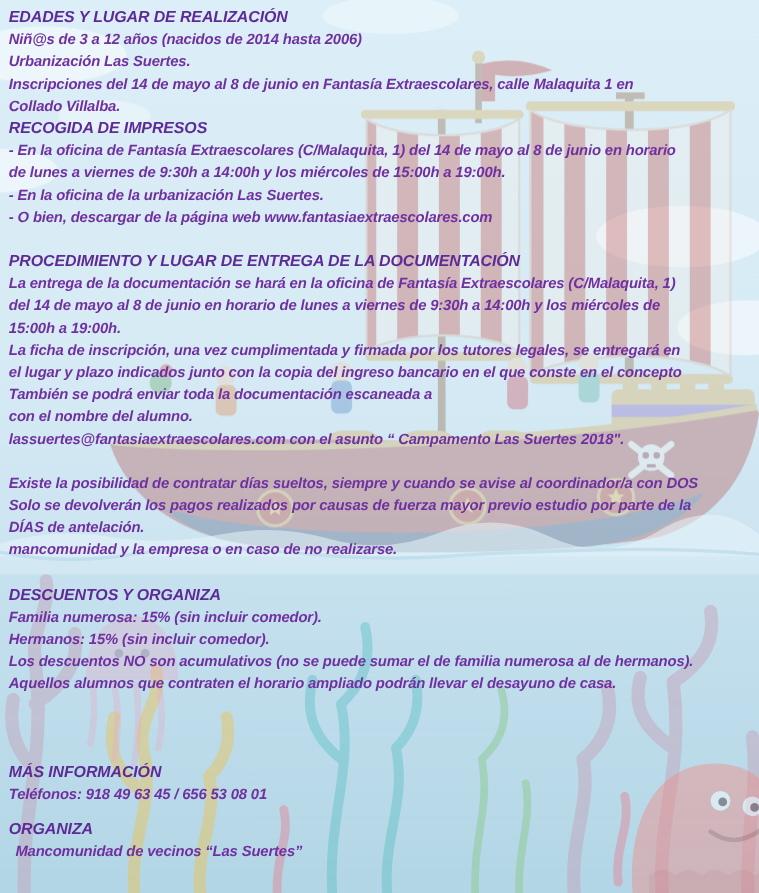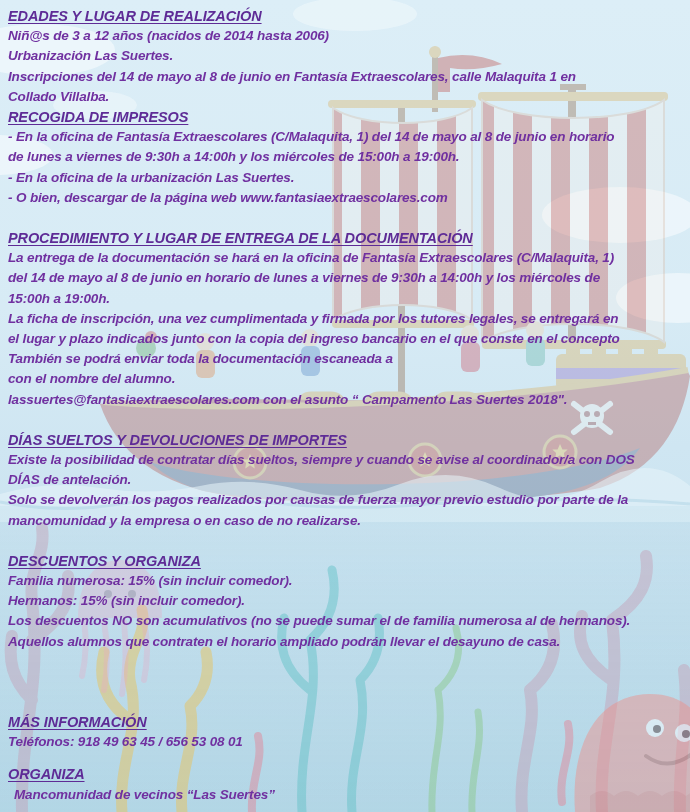--- a/index.html
+++ b/index.html
@@ -6,21 +6,21 @@
   html,body{margin:0;padding:0;background:#fff;}
   .flyer{
     position:relative;width:690px;height:812px;overflow:hidden;
     background:linear-gradient(180deg,#dceef7 0%,#d7ebf5 38%,#cfe6f2 55%,#c9e2ef 75%,#c5dfec 100%);
     font-family:"Liberation Sans",sans-serif;
   }
   .bg{position:absolute;left:0;top:0;width:690px;height:812px;z-index:0;}
   .content{position:relative;z-index:1;padding:6px 4px 0 8px;}
   h2.hd{
     margin:0;font:italic 700 14.5px/20.2px "Liberation Sans",sans-serif;
-    color:#5e2b96;text-decoration:underline;text-underline-offset:2px;letter-spacing:-0.1px;
+    color:#5e2b96;text-underline-offset:2px;letter-spacing:-0.1px;
   }
   p.line{
     margin:0;font:italic 700 13.5px/20.2px "Liberation Sans",sans-serif;
     color:#7030a0;letter-spacing:-0.15px;
   }
   .s2{}.s3{margin-top:20px}.s4{margin-top:20px}
   .s5{margin-top:20px}.s6{margin-top:60px}.s7{margin-top:12px}
   .indent{padding-left:6px}
 </style>
 </head>
@@ -204,24 +204,23 @@
       <p class="line">del 14 de mayo al 8 de junio en horario de lunes a viernes de 9:30h a 14:00h y los miércoles de</p>
       <p class="line">15:00h a 19:00h.</p>
       <p class="line">La ficha de inscripción, una vez cumplimentada y firmada por los tutores legales, se entregará en</p>
       <p class="line">el lugar y plazo indicados junto con la copia del ingreso bancario en el que conste en el concepto</p>
       <p class="line">También se podrá enviar toda la documentación escaneada a</p>
       <p class="line">con el nombre del alumno.</p>
       <p class="line">lassuertes@fantasiaextraescolares.com con el asunto “ Campamento Las Suertes 2018".</p>
     </section>
 
     <section class="s4">
-      <h2 class="hd">DÍAS SUELTOS Y DEVOLUCIONES DE IMPORTES</h2>
       <p class="line">Existe la posibilidad de contratar días sueltos, siempre y cuando se avise al coordinador/a con DOS</p>
+      <p class="line">Solo se devolverán los pagos realizados por causas de fuerza mayor previo estudio por parte de la</p>
       <p class="line">DÍAS de antelación.</p>
-      <p class="line">Solo se devolverán los pagos realizados por causas de fuerza mayor previo estudio por parte de la</p>
       <p class="line">mancomunidad y la empresa o en caso de no realizarse.</p>
     </section>
 
     <section class="s5">
       <h2 class="hd">DESCUENTOS Y ORGANIZA</h2>
       <p class="line">Familia numerosa: 15% (sin incluir comedor).</p>
       <p class="line">Hermanos: 15% (sin incluir comedor).</p>
       <p class="line">Los descuentos NO son acumulativos (no se puede sumar el de familia numerosa al de hermanos).</p>
       <p class="line">Aquellos alumnos que contraten el horario ampliado podrán llevar el desayuno de casa.</p>
     </section>

